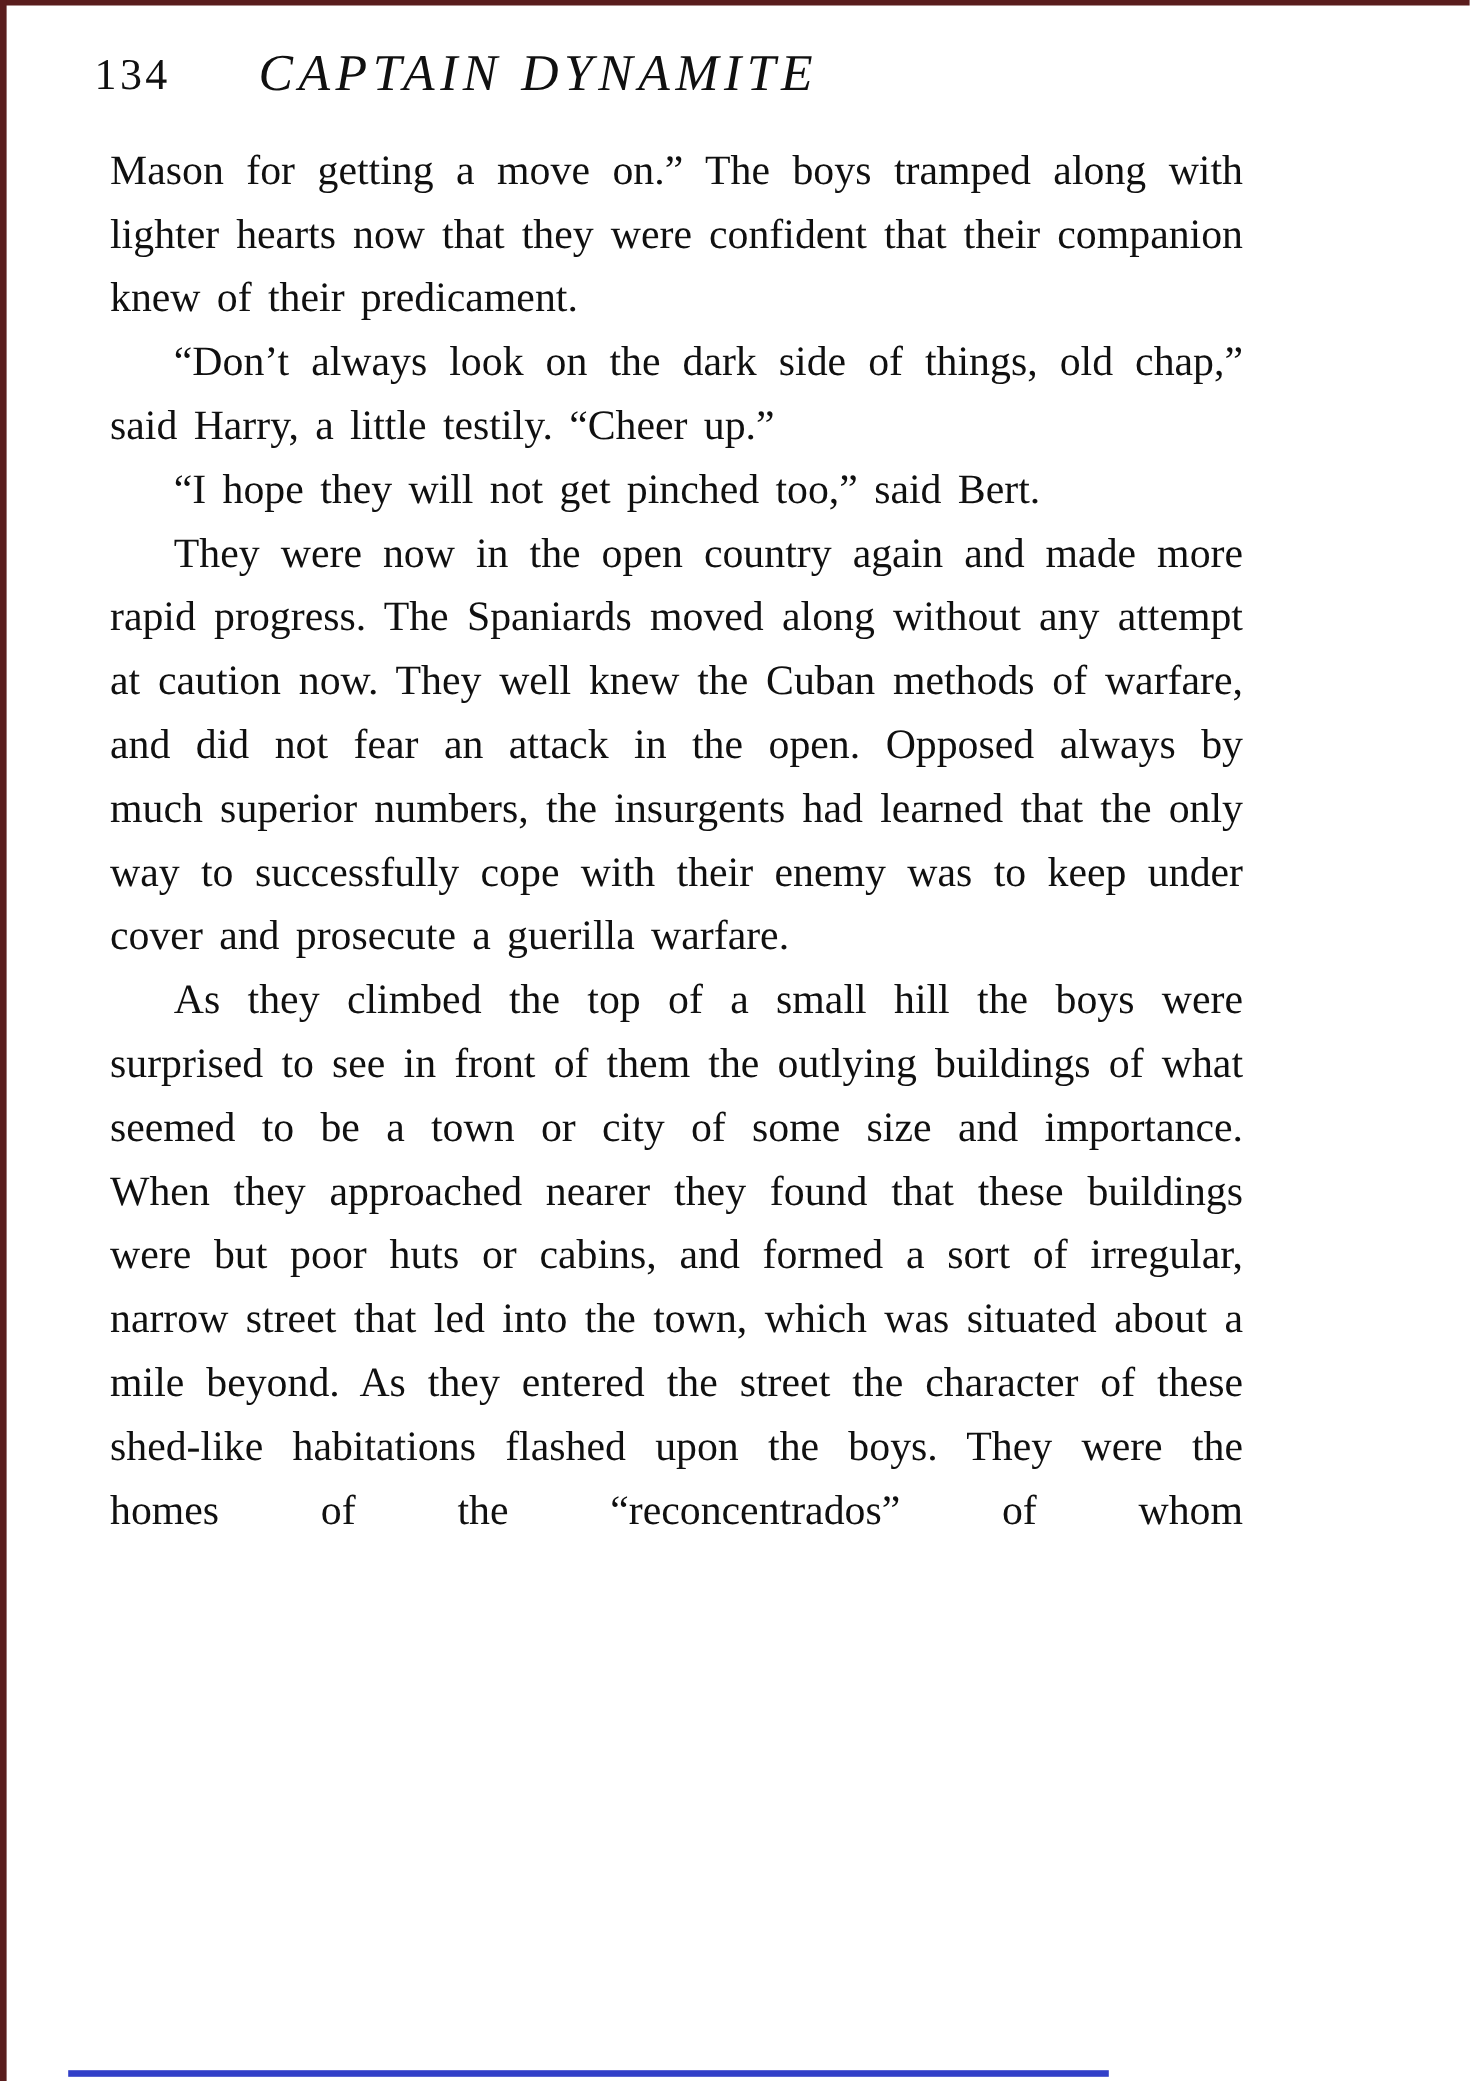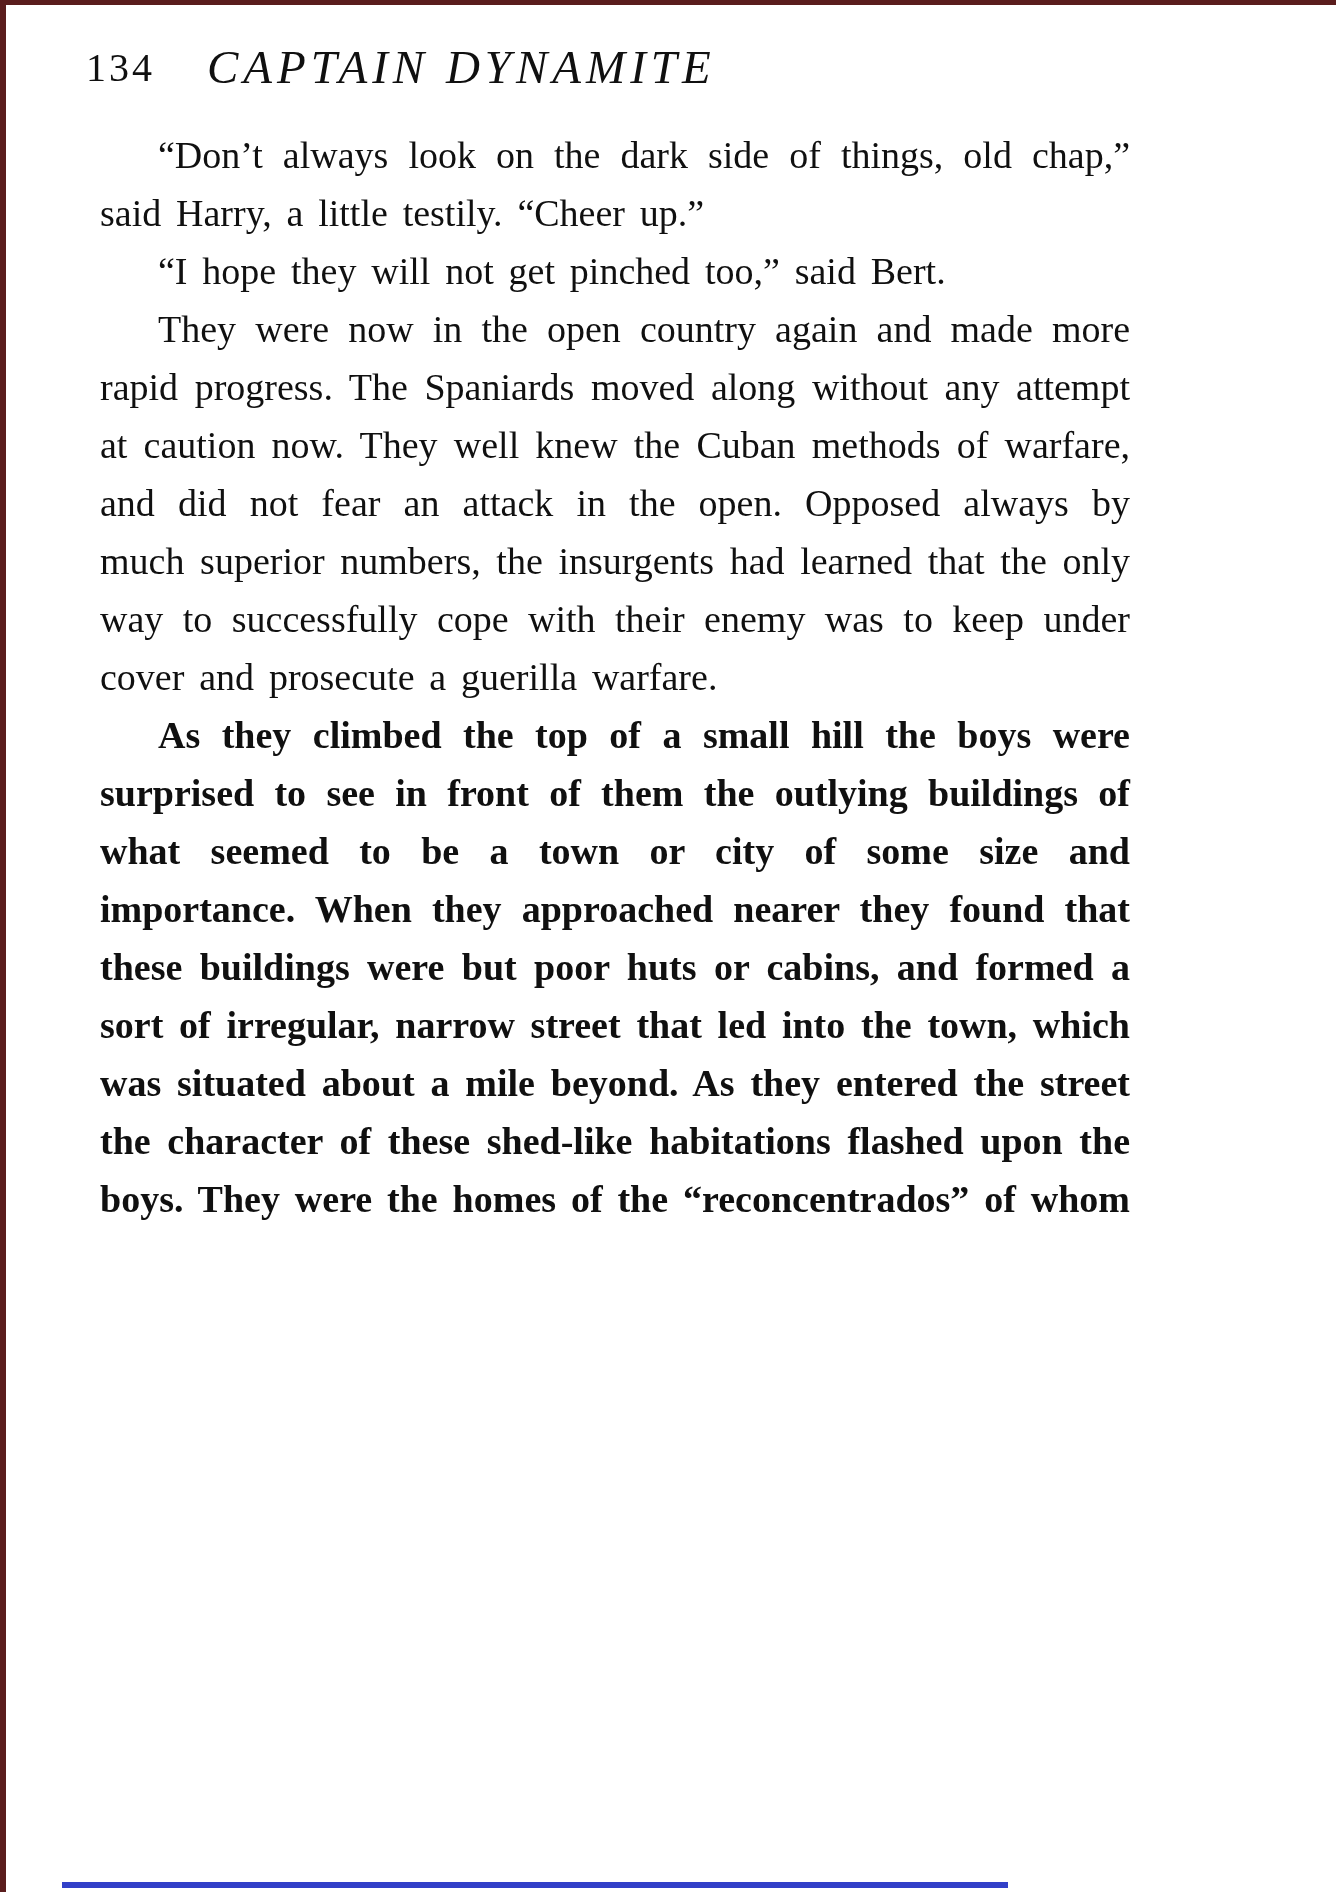--- a/index.html
+++ b/index.html
@@ -22,51 +22,52 @@
     position: absolute; top: 40px; left: 86px; width: 1044px;
     display: flex; align-items: center;
   }
   .page-number {
     font-size: 40px; letter-spacing: 3px;
   }
   .running-title {
     font-style: italic;
     font-size: 47px;
     letter-spacing: 5px;
-    margin-left: 52px;
+    margin-left: 80px;
     white-space: nowrap;
   }
 
   .body-text {
     position: absolute;
     top: 126px; left: 100px;
     width: 1030px;
     font-size: 38px;
     line-height: 58px;
     text-align: justify;
     word-spacing: 0.14em;
   }
   .body-text p { margin: 0; padding: 0; }
   .body-text p.indent { text-indent: 58px; }
-  .body-text p.justify-last { text-align-last: justify; font-weight: bold; }
+  .body-text p.justify-last { text-align-last: justify; }
 </style>
 </head>
 <body>
 
 <div class="scan-page">
 
   <div class="edge-top"></div>
   <div class="edge-left"></div>
   <div class="edge-bottom"></div>
 
   <div class="page-header">
     <span class="page-number">134</span>
     <span class="running-title">CAPTAIN DYNAMITE</span>
   </div>
 
   <div class="body-text">
+    <p class="no-indent">Mason for getting a move on.” The boys tramped along with lighter hearts now that they were confident that their companion knew of their predicament.</p>
     <p class="indent">“Don’t always look on the dark side of things, old chap,” said Harry, a little testily. “Cheer up.”</p>
     <p class="indent">“I hope they will not get pinched too,” said Bert.</p>
     <p class="indent">They were now in the open country again and made more rapid progress. The Spaniards moved along without any attempt at caution now. They well knew the Cuban methods of warfare, and did not fear an attack in the open. Opposed always by much superior numbers, the insurgents had learned that the only way to successfully cope with their enemy was to keep under cover and prosecute a guerilla warfare.</p>
     <p class="indent justify-last">As they climbed the top of a small hill the boys were surprised to see in front of them the outlying buildings of what seemed to be a town or city of some size and importance. When they approached nearer they found that these buildings were but poor huts or cabins, and formed a sort of irregular, narrow street that led into the town, which was situated about a mile beyond. As they entered the street the character of these shed-like habitations flashed upon the boys. They were the homes of the “reconcentrados” of whom</p>
   </div>
 
 </div>
 
 </body></html>

